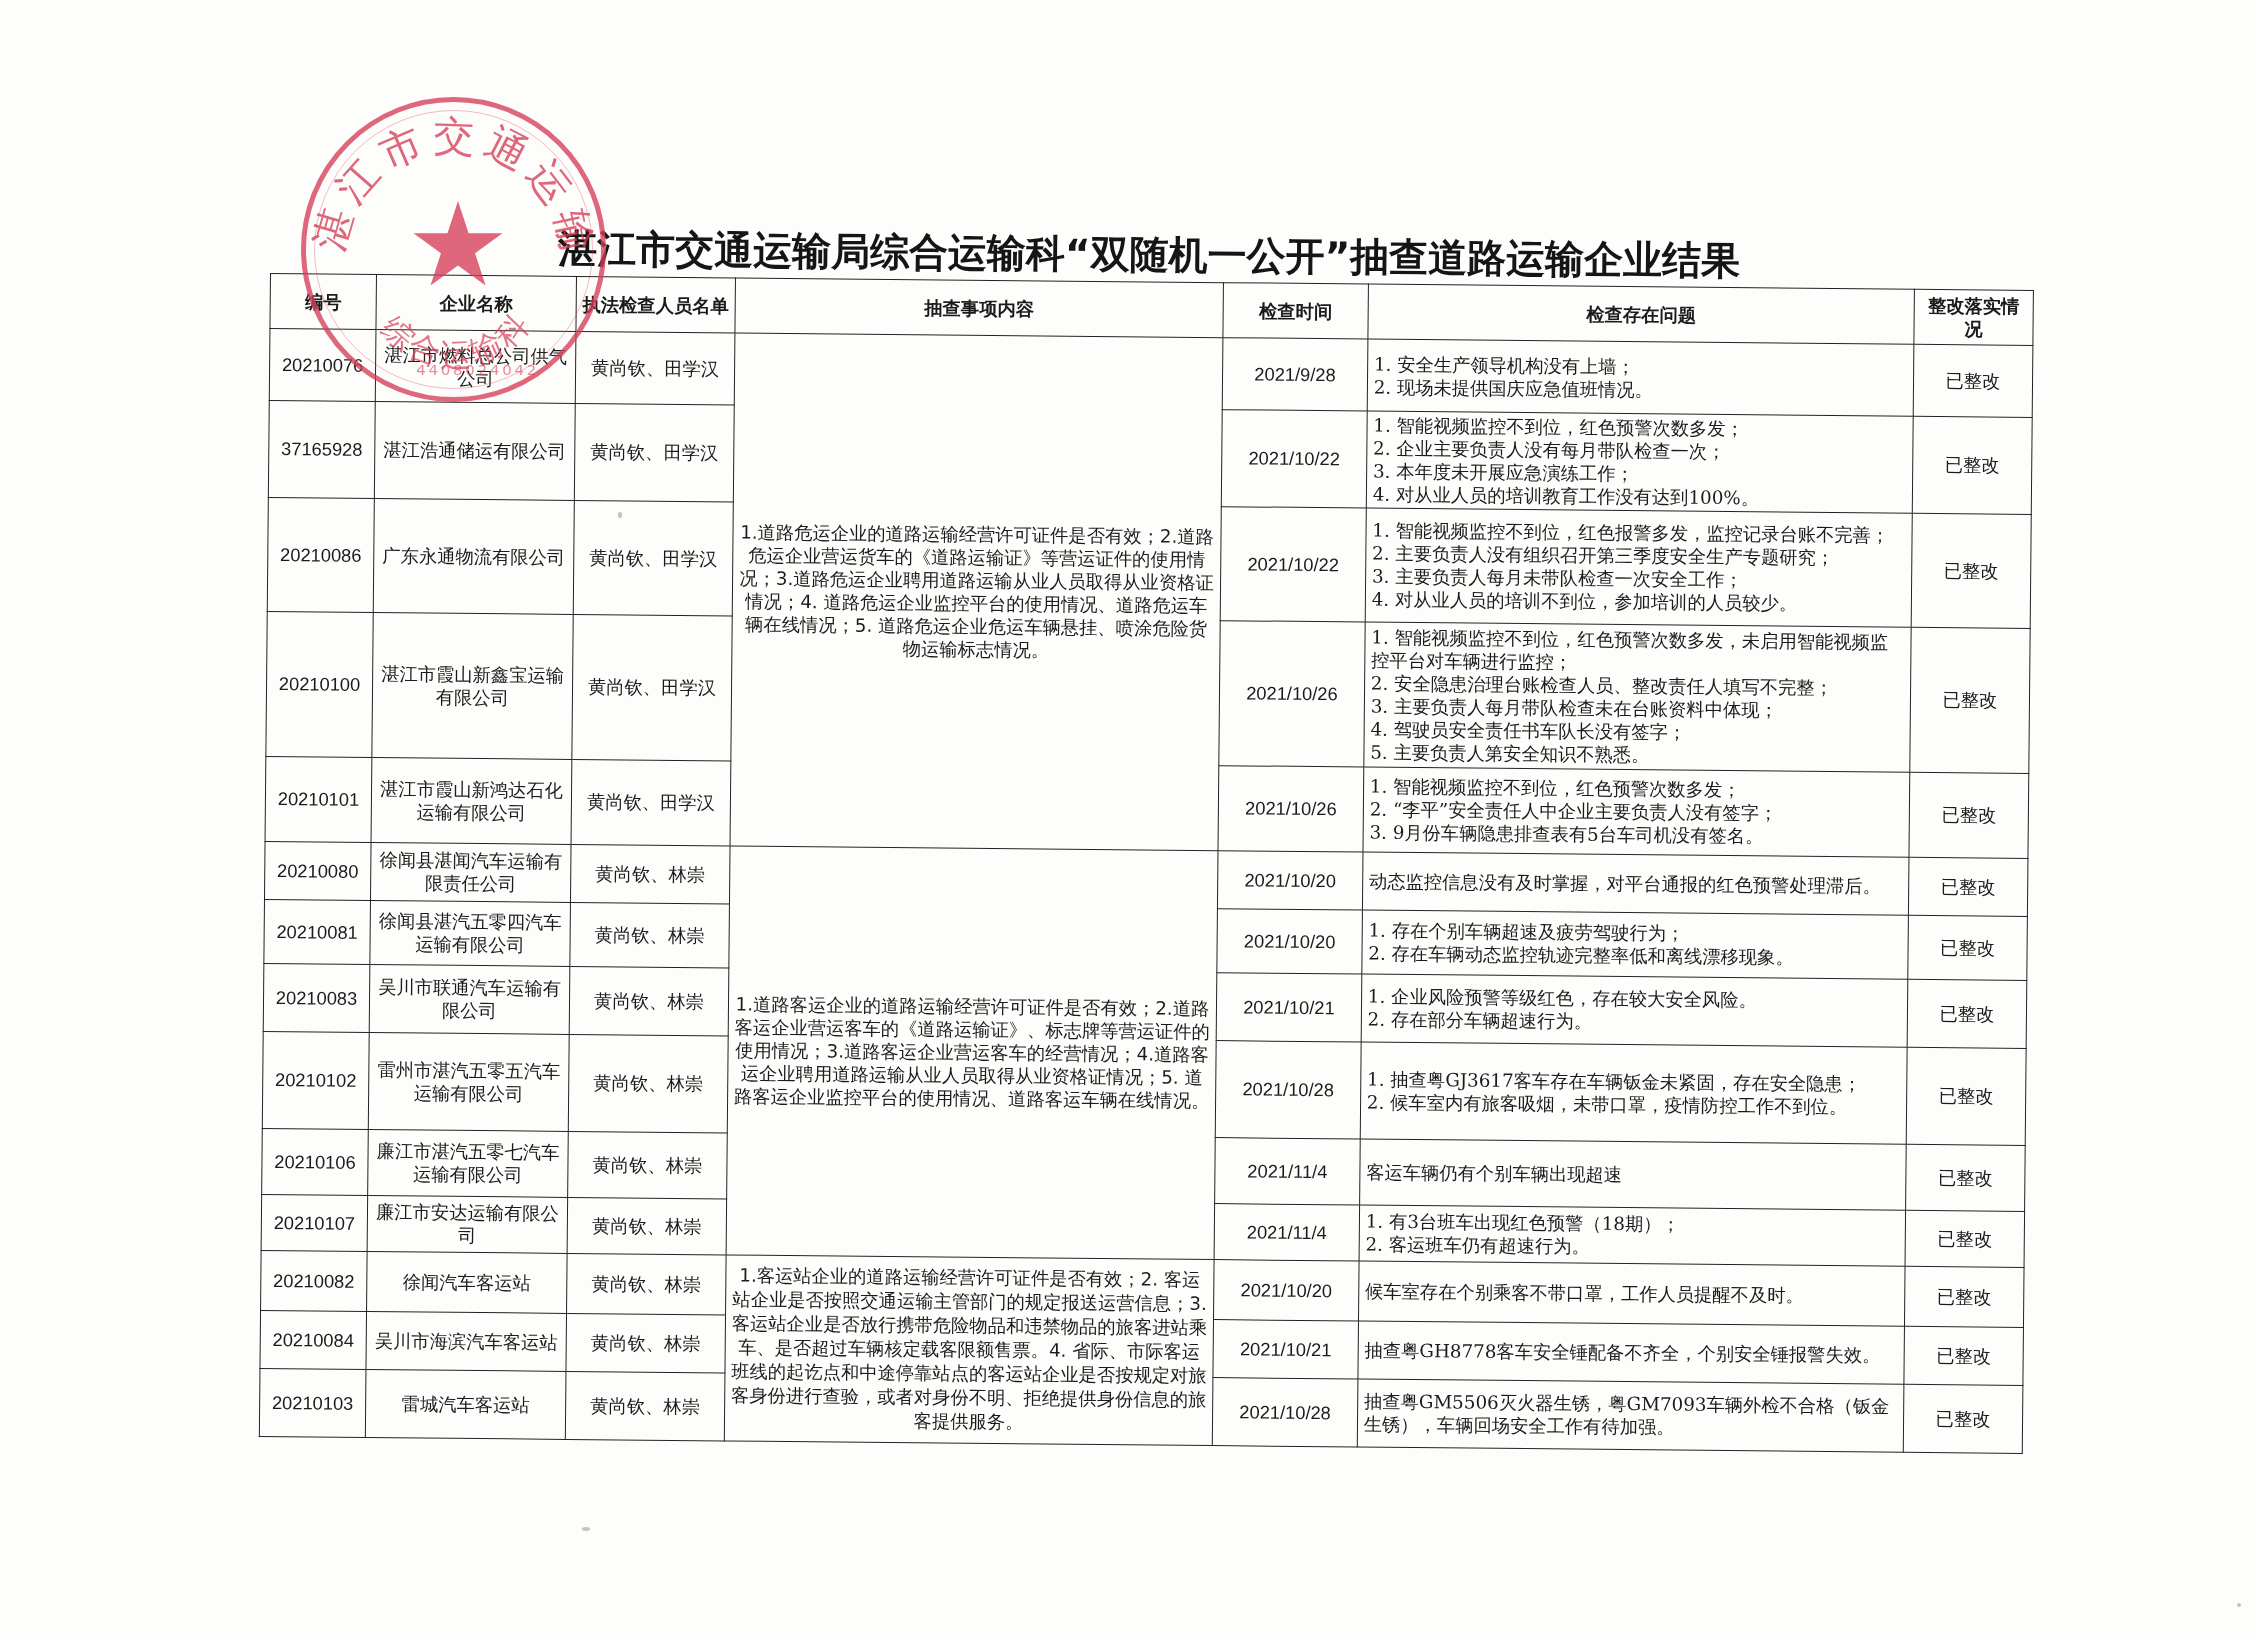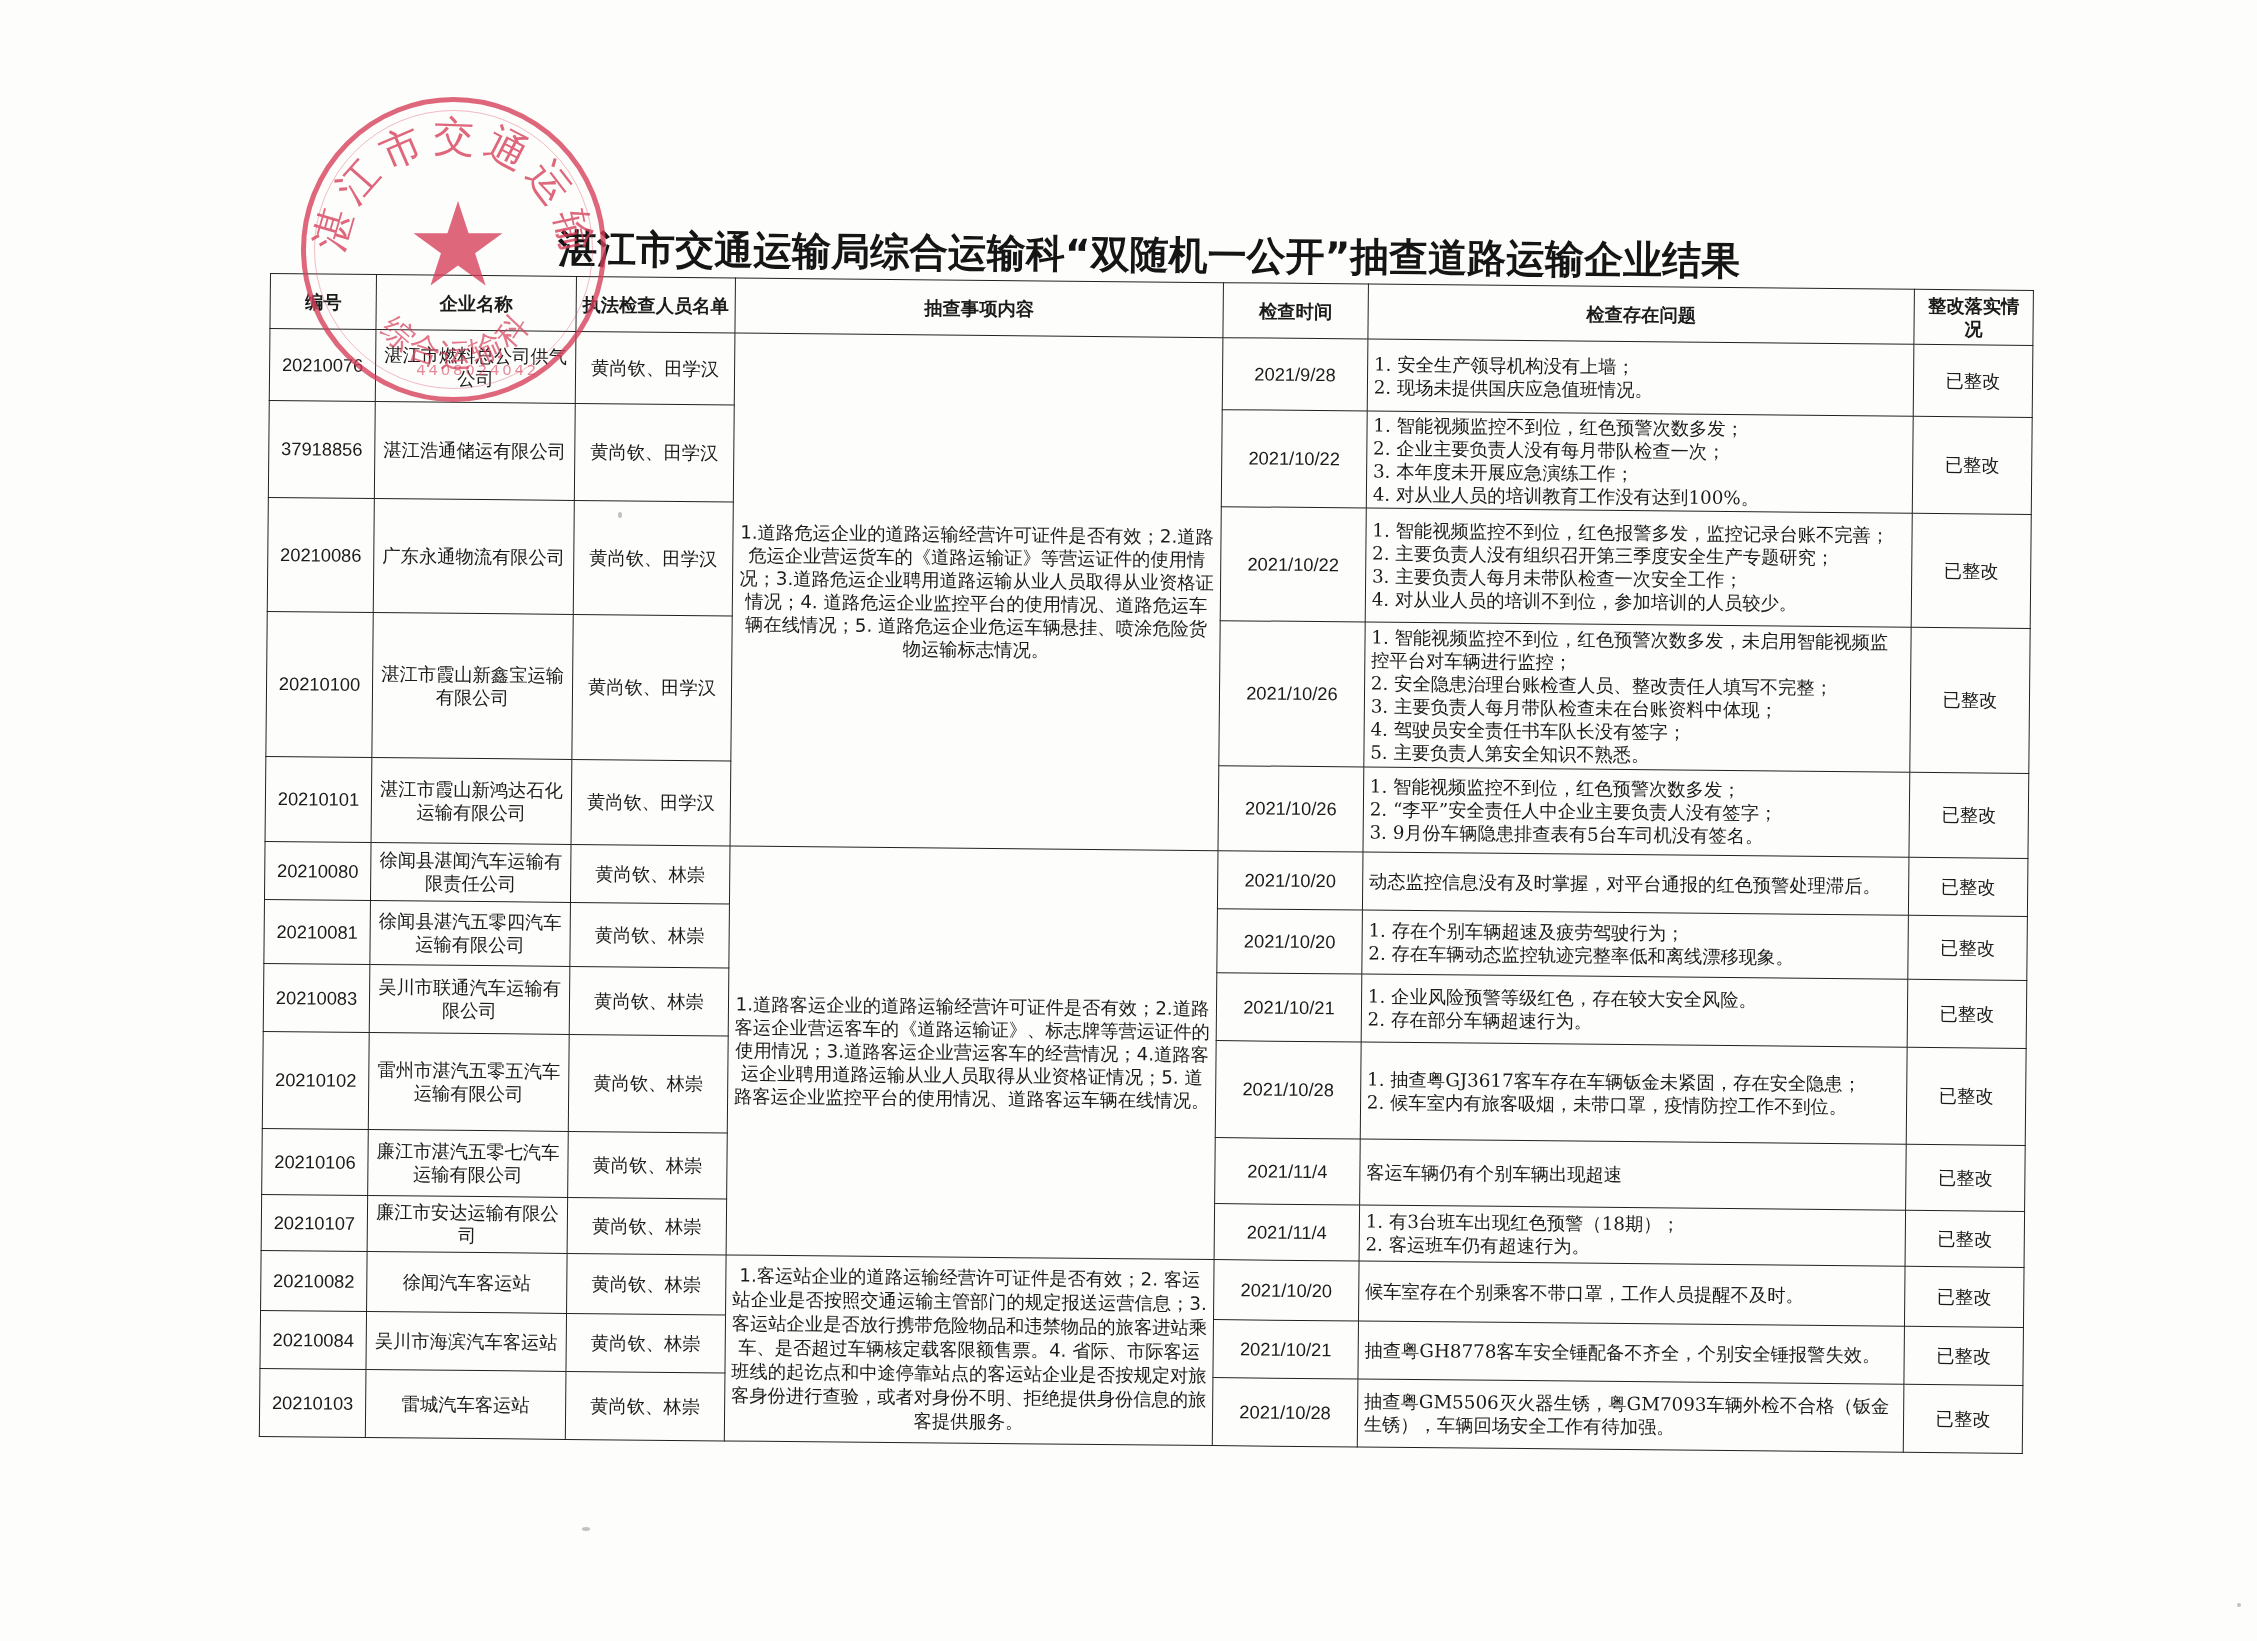--- a/index.html
+++ b/index.html
@@ -95,21 +95,21 @@
       <td class="c-insp">黄尚钦、田学汉</td>
       <td class="c-scope" rowspan="5">1.道路危运企业的道路运输经营许可证件是否有效；2.道路危运企业营运货车的《道路运输证》等营运证件的使用情况；3.道路危运企业聘用道路运输从业人员取得从业资格证情况；4. 道路危运企业监控平台的使用情况、道路危运车辆在线情况；5. 道路危运企业危运车辆悬挂、喷涂危险货物运输标志情况。</td>
       <td class="c-date">2021/9/28</td>
       <td class="c-issue">
         <span class="issue-line">1. 安全生产领导机构没有上墙；</span>
         <span class="issue-line">2. 现场未提供国庆应急值班情况。</span>
       </td>
       <td class="c-status">已整改</td>
     </tr>
     <tr style="height:87px">
-      <td class="c-id">37918856</td>
+      <td class="c-id">37165928</td>
       <td class="c-name">湛江浩通储运有限公司</td>
       <td class="c-insp">黄尚钦、田学汉</td>
       <td class="c-date">2021/10/22</td>
       <td class="c-issue">
         <span class="issue-line">1. 智能视频监控不到位，红色预警次数多发；</span>
         <span class="issue-line">2. 企业主要负责人没有每月带队检查一次；</span>
         <span class="issue-line">3. 本年度未开展应急演练工作；</span>
         <span class="issue-line">4. 对从业人员的培训教育工作没有达到100%。</span>
       </td>
       <td class="c-status">已整改</td>

